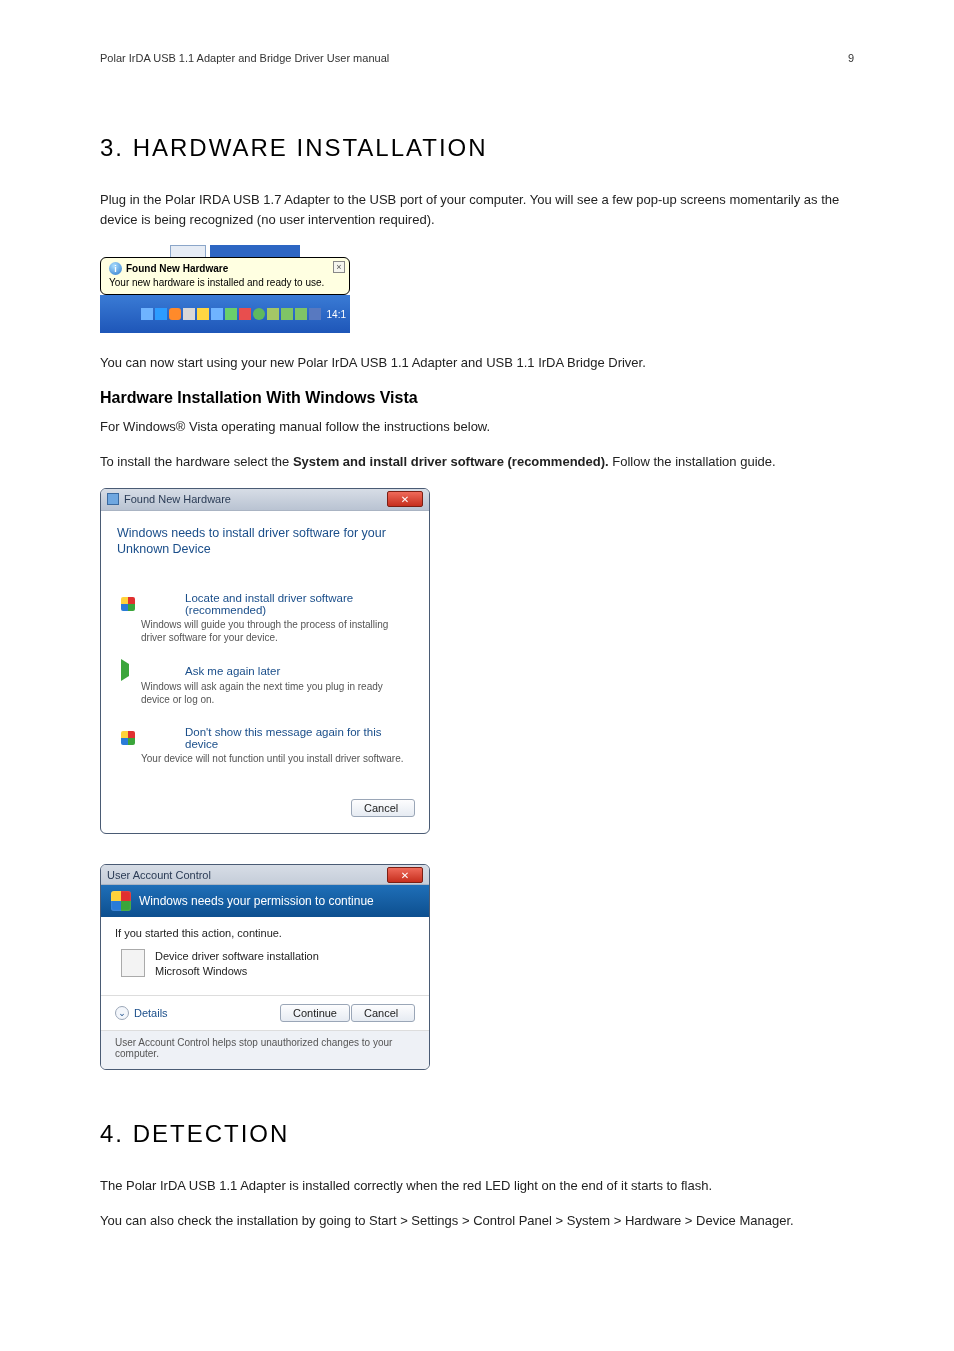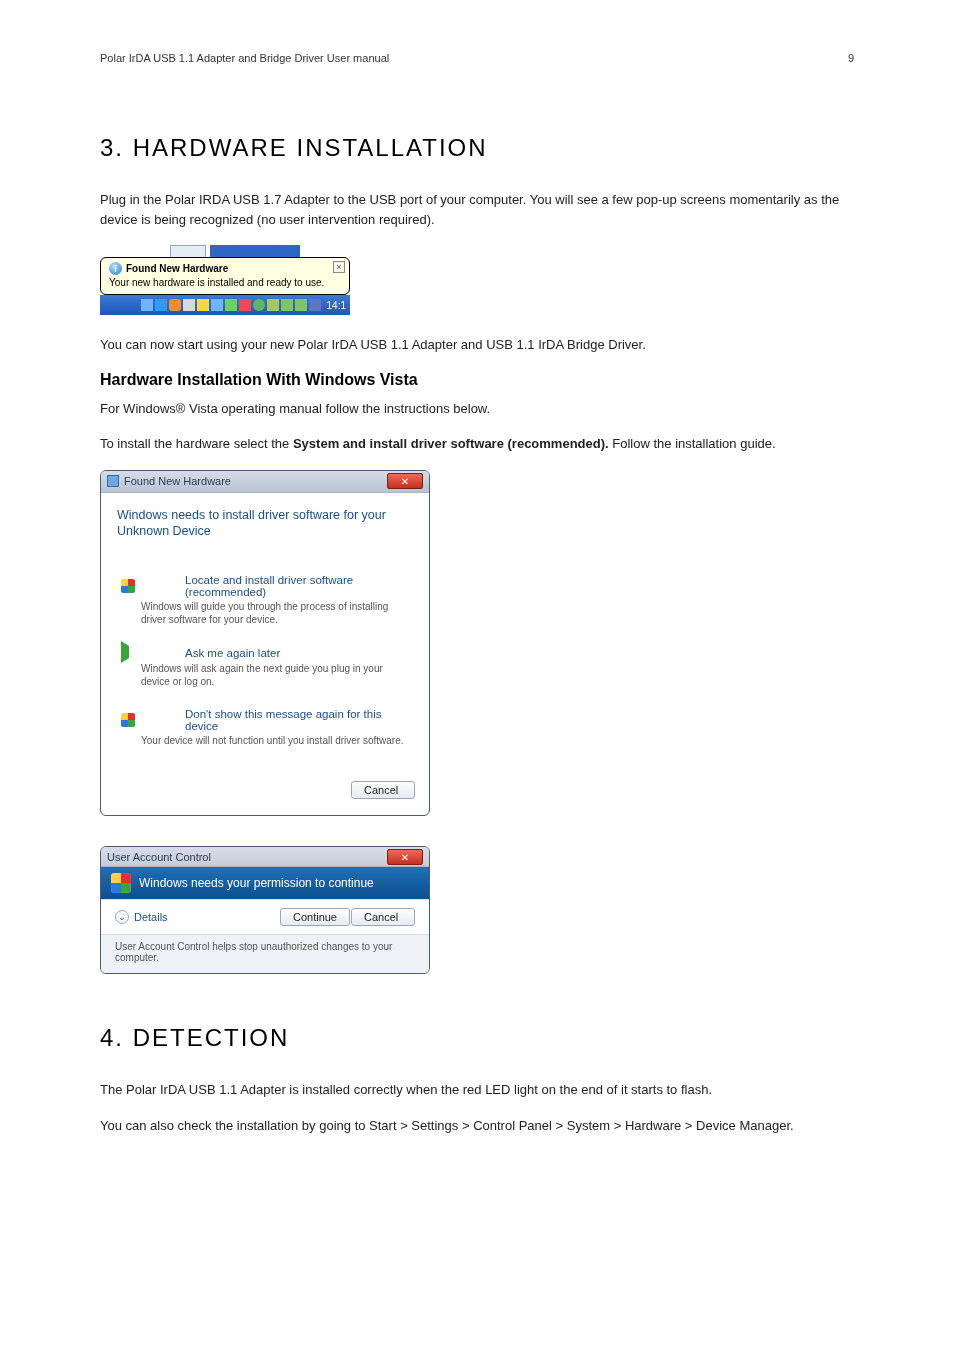--- a/index.html
+++ b/index.html
@@ -76,21 +76,21 @@
   }
   .xp-balloon-title { font-weight:700; font-size:10px; }
   .xp-balloon-close {
     position:absolute; right:4px; top:3px;
     width:12px; height:12px; border:1px solid #888;
     font-size:9px; line-height:10px; text-align:center;
     background:#f5f5ee; color:#555;
   }
   .xp-balloon-text { font-size:10px; margin-top:2px; }
   .xp-taskbar {
-    height: 20px;
+    height: 38px;
     background: linear-gradient(#3a7bd5,#1e56b8);
     display:flex; align-items:center; justify-content:flex-end;
     padding: 0 4px;
     gap:2px;
   }
   .tray-icon { width:12px; height:12px; display:inline-block; }
   .ti1{background:#6fb4ff;}
   .ti2{background:#2c9cff;}
   .ti3{background:#ff8a2a; border-radius:3px;}
   .ti4{background:#d8d8d8;}
@@ -312,21 +312,21 @@
           <span class="vista-opt-title">Locate and install driver software (recommended)</span>
         </div>
         <div class="vista-opt-sub">Windows will guide you through the process of installing driver software for your device.</div>
       </div>
 
       <div class="vista-option">
         <div class="vista-option-top">
           <span class="vista-opt-icon"><span class="vista-arrow"></span></span>
           <span class="vista-opt-title">Ask me again later</span>
         </div>
-        <div class="vista-opt-sub">Windows will ask again the next guide you plug in your device or log on.</div>
+        <div class="vista-opt-sub">Windows will ask again the next time you plug in ready device or log on.</div>
       </div>
 
       <div class="vista-option">
         <div class="vista-option-top">
           <span class="vista-opt-icon vista-shield"></span>
           <span class="vista-opt-title">Don't show this message again for this device</span>
         </div>
         <div class="vista-opt-sub">Your device will not function until you install driver software.</div>
       </div>
     </div>
@@ -337,20 +337,30 @@
 
   <div class="uac-dialog">
     <div class="uac-titlebar">
       <span>User Account Control</span>
       <div class="vista-close-btn">✕</div>
     </div>
     <div class="uac-banner">
       <span class="uac-shield-lg"></span>
       <span>Windows needs your permission to continue</span>
     </div>
+    <div class="uac-body">
+      <div class="uac-line1">If you started this action, continue.</div>
+      <div class="uac-prog">
+        <div class="uac-prog-icon"></div>
+        <div class="uac-prog-lines">
+          <div>Device driver software installation</div>
+          <div>Microsoft Windows</div>
+        </div>
+      </div>
+    </div>
     <div class="uac-row">
       <div class="uac-details">
         <span class="uac-chevron">⌄</span>
         <span>Details</span>
       </div>
       <div class="uac-btns">
         <span class="vista-btn">Continue</span>
         <span class="vista-btn">Cancel</span>
       </div>
     </div>

